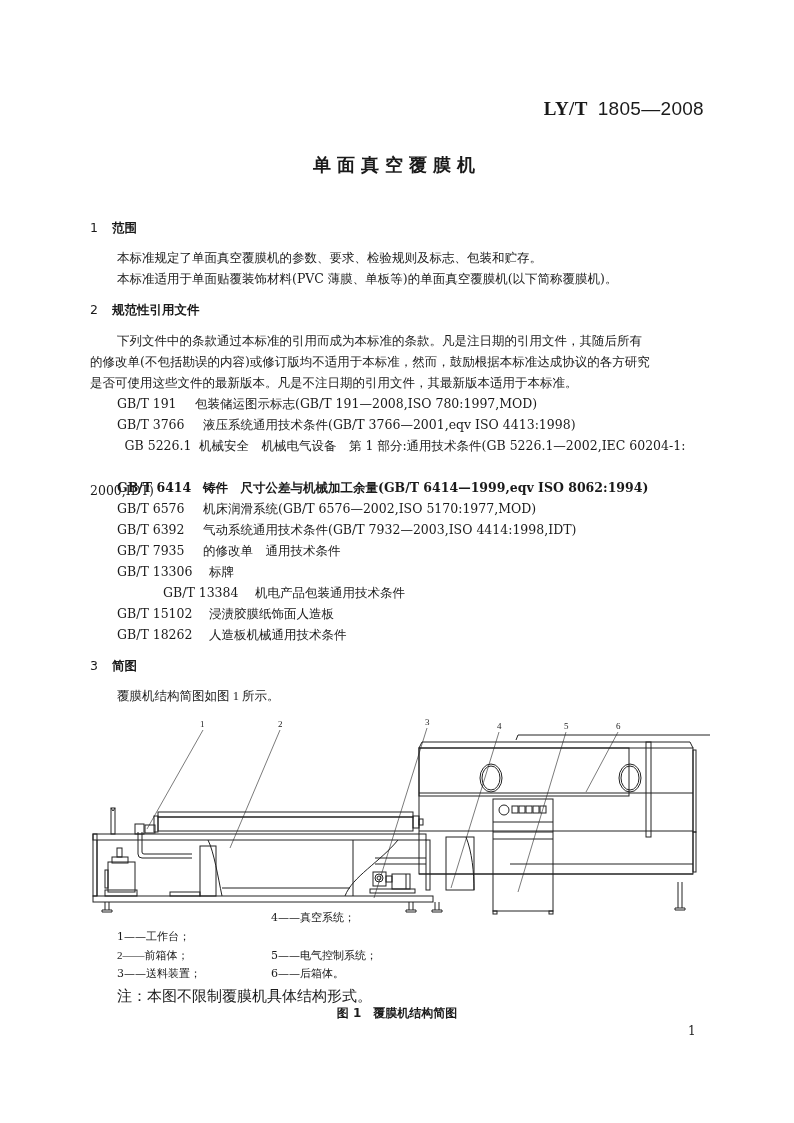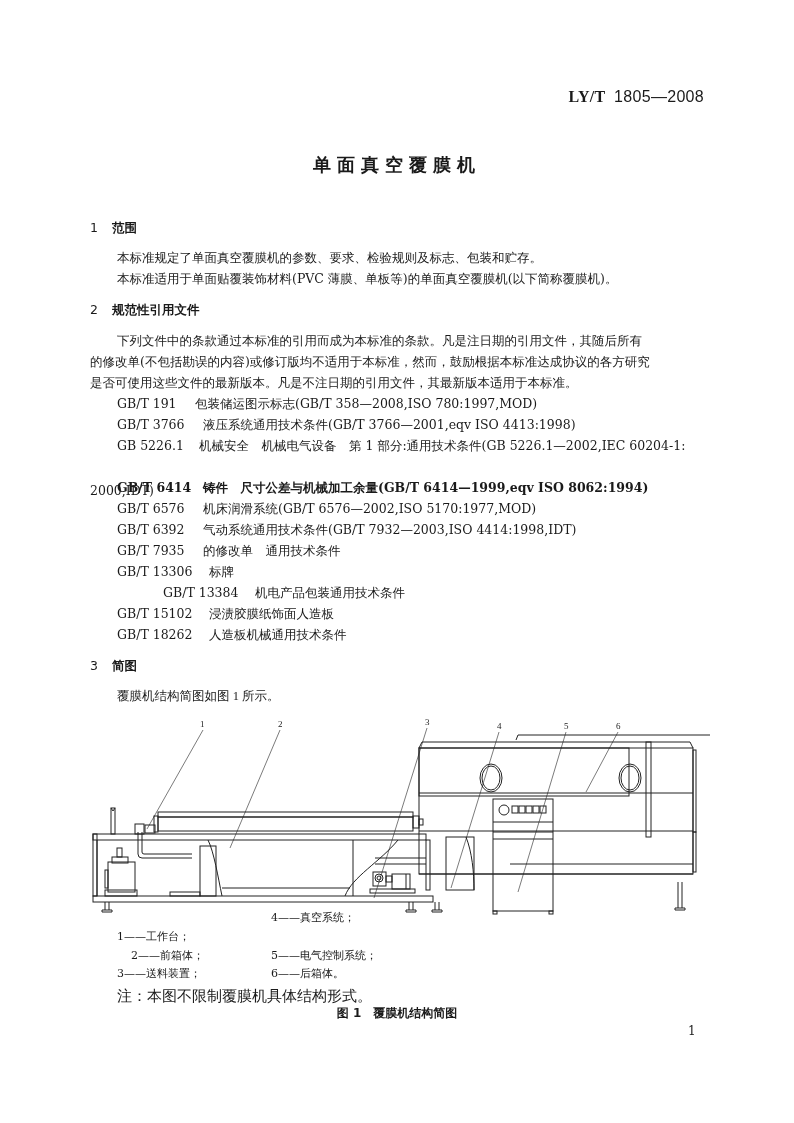--- a/index.html
+++ b/index.html
@@ -1,19 +1,19 @@
 <!DOCTYPE html>
 <html><head>
 <meta charset="utf-8">
 <style>
   html, body { margin:0; padding:0; background:#ffffff; }
   body { width:794px; height:1123px; position:relative; overflow:hidden;
          font-family:"DejaVu Serif","Liberation Serif",serif; color:#1a1a1a; }
   .abs { position:absolute; white-space:nowrap; }
-  .std-no { right:90px; top:88px; font-size:16px; font-weight:bold;
+  .std-no { right:90px; top:98px; font-size:19px; font-weight:bold;
             font-family:"Liberation Serif","DejaVu Serif",serif; letter-spacing:0.3px; }
   .std-no .num { font-family:"Liberation Sans","DejaVu Sans",sans-serif; font-weight:normal; }
   .title { left:0; width:794px; top:153px; text-align:center; font-size:18px;
            font-family:"DejaVu Sans","Liberation Sans",sans-serif; font-weight:bold; letter-spacing:6px; }
   .h { left:90px; font-size:12.5px; font-family:"DejaVu Sans","Liberation Sans",sans-serif; font-weight:bold; }
   .h .no { display:inline-block; width:22px; font-weight:normal; }
   .p { font-size:12.5px; line-height:21px; }
   .ind { left:117px; }
   .flush { left:90px; }
   .ref-code { display:inline-block; }
@@ -41,23 +41,23 @@
 <div class="abs p ind" style="top:247px;">本标准规定了单面真空覆膜机的参数、要求、检验规则及标志、包装和贮存。</div>
 <div class="abs p ind" style="top:268px;">本标准适用于单面贴覆装饰材料(PVC 薄膜、单板等)的单面真空覆膜机(以下简称覆膜机)。</div>
 
 <div class="abs h" style="top:302px;">
   <span class="no">2</span><span>规范性引用文件</span>
 </div>
 <div class="abs p ind" style="top:330px;">下列文件中的条款通过本标准的引用而成为本标准的条款。凡是注日期的引用文件，其随后所有</div>
 <div class="abs p flush" style="top:351px;">的修改单(不包括勘误的内容)或修订版均不适用于本标准，然而，鼓励根据本标准达成协议的各方研究</div>
 <div class="abs p flush" style="top:372px;">是否可使用这些文件的最新版本。凡是不注日期的引用文件，其最新版本适用于本标准。</div>
 
-<div class="abs p ind" style="top:393px;"><span class="ref-code" style="width:78px">GB/T 191</span><span>包装储运图示标志(GB/T 358—2008,ISO 780:1997,MOD)</span></div>
+<div class="abs p ind" style="top:393px;"><span class="ref-code" style="width:78px">GB/T 191</span><span>包装储运图示标志(GB/T 191—2008,ISO 780:1997,MOD)</span></div>
 <div class="abs p ind" style="top:414px;"><span class="ref-code" style="width:86px">GB/T 3766</span><span>液压系统通用技术条件(GB/T 3766—2001,eqv ISO 4413:1998)</span></div>
-<div class="abs p ind" style="top:435px;"><span class="ref-code" style="width:82px">GB 5226.1</span><span>机械安全　机械电气设备　第 1 部分:通用技术条件(GB 5226.1—2002,IEC 60204-1:</span></div>
+<div class="abs p ind" style="top:435px;text-align:center;"><span class="ref-code" style="width:82px">GB 5226.1</span><span>机械安全　机械电气设备　第 1 部分:通用技术条件(GB 5226.1—2002,IEC 60204-1:</span></div>
 <div class="abs p flush" style="top:480px;text-align:right;">2000,IDT)</div>
 <div class="abs p ind" style="top:477px;font-weight:bold;"><span class="ref-code" style="width:86px">GB/T 6414</span><span>铸件　尺寸公差与机械加工余量(GB/T 6414—1999,eqv ISO 8062:1994)</span></div>
 <div class="abs p ind" style="top:498px;"><span class="ref-code" style="width:86px">GB/T 6576</span><span>机床润滑系统(GB/T 6576—2002,ISO 5170:1977,MOD)</span></div>
 <div class="abs p ind" style="top:519px;"><span class="ref-code" style="width:86px">GB/T 6392</span><span>气动系统通用技术条件(GB/T 7932—2003,ISO 4414:1998,IDT)</span></div>
 <div class="abs p ind" style="top:540px;"><span class="ref-code" style="width:86px">GB/T 7935</span><span>的修改单　通用技术条件</span></div>
 <div class="abs p ind" style="top:561px;"><span class="ref-code" style="width:92px">GB/T 13306</span><span>标牌</span></div>
 <div class="abs p ind" style="top:582px;margin-left:46px;"><span class="ref-code" style="width:92px">GB/T 13384</span><span>机电产品包装通用技术条件</span></div>
 <div class="abs p ind" style="top:603px;"><span class="ref-code" style="width:92px">GB/T 15102</span><span>浸渍胶膜纸饰面人造板</span></div>
 <div class="abs p ind" style="top:624px;"><span class="ref-code" style="width:92px">GB/T 18262</span><span>人造板机械通用技术条件</span></div>
 
@@ -176,21 +176,21 @@
 
   <g>
     <path d="M15 190 v8 M19 190 v8 M12 198 h10 v2 h-10z"></path>
     <path d="M319 190 v8 M323 190 v8 M316 198 h10 v2 h-10z"></path>
     <path d="M345 190 v8 M349 190 v8 M342 198 h10 v2 h-10z"></path>
     <path d="M588 170 v26 M592 170 v26 M585 196 h10 v2 h-10z"></path>
   </g>
 </svg>
 
 <div class="abs legend" style="left:117px; top:929px;"><span>1</span><span>——</span><span>工作台；</span></div>
-<div class="abs legend" style="left:131px; top:948px;"><span>2</span><span>——</span><span>前箱体；</span></div>
+<div class="abs legend" style="left:117px; top:948px;font-family:Liberation Serif, serif;"><span>2</span><span>——</span><span>前箱体；</span></div>
 <div class="abs legend" style="left:117px; top:966px;"><span>3</span><span>——</span><span>送料装置；</span></div>
 <div class="abs legend" style="left:271px; top:910px;text-align:right;"><span>4</span><span>——</span><span>真空系统；</span></div>
 <div class="abs legend" style="left:271px; top:948px;"><span>5</span><span>——</span><span>电气控制系统；</span></div>
 <div class="abs legend" style="left:271px; top:966px;"><span>6</span><span>——</span><span>后箱体。</span></div>
 
 <div class="abs note" style="left:117px; top:987px;">注：本图不限制覆膜机具体结构形式。</div>
 
 <div class="abs fig-cap">图 1　覆膜机结构简图</div>
 
 <div class="abs page-no">1</div>

